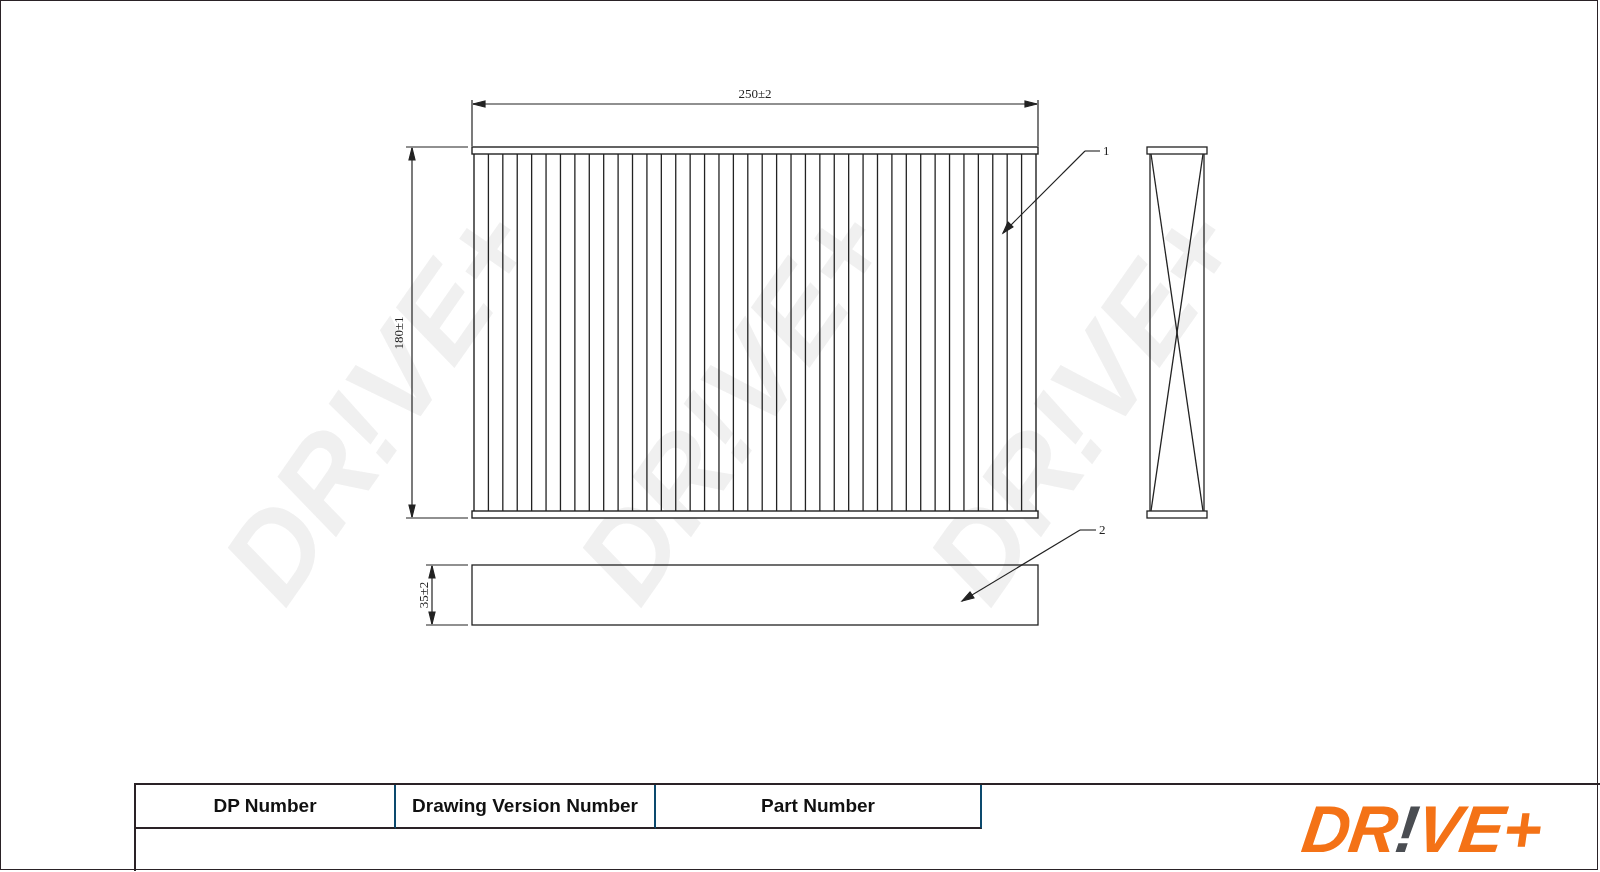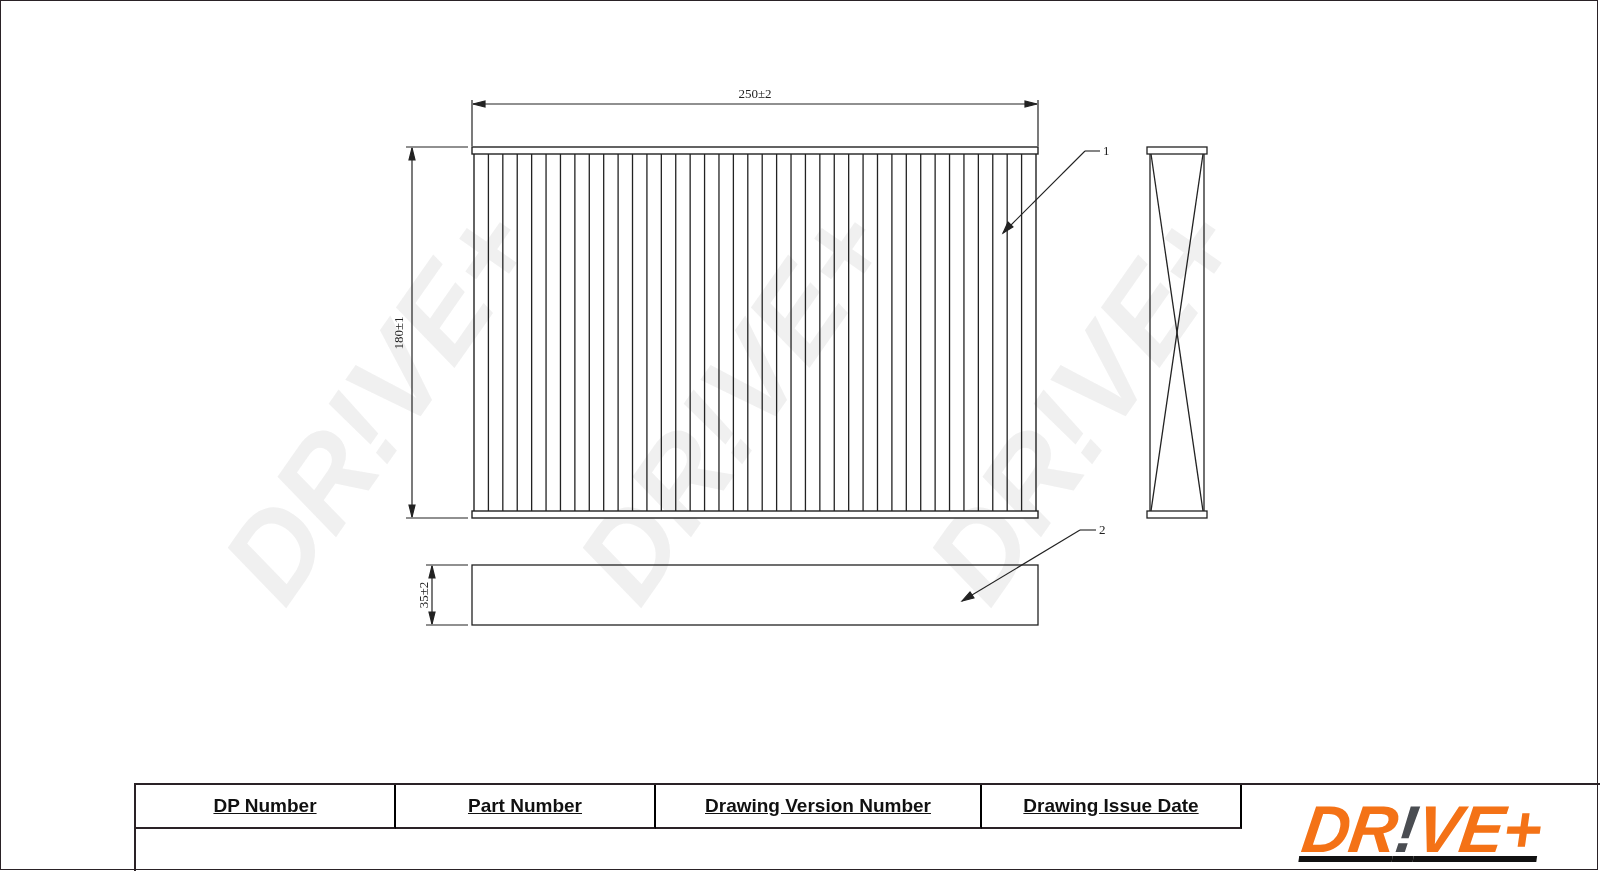--- a/index.html
+++ b/index.html
@@ -3,22 +3,22 @@
 <meta charset="utf-8">
 <style>
   html, body { margin: 0; padding: 0; background: #ffffff; }
   body { width: 1600px; height: 872px; position: relative; overflow: hidden; font-family: "Liberation Sans", sans-serif; }
   .sheet { position: absolute; left: 0; top: 0; width: 1598px; height: 870px; border: 1px solid #2a2226; box-sizing: border-box; }
   svg.drawing { position: absolute; left: 0; top: 0; width: 1600px; height: 872px; }
   .dim-text { font-family: "Liberation Serif", serif; font-size: 13px; fill: #222; }
   .callout-text { font-family: "Liberation Serif", serif; font-size: 13px; fill: #222; }
   .tb { position: absolute; left: 134px; top: 783px; height: 88px; display: grid;
         grid-template-columns: 260px 260px 326px 260px 361px; grid-template-rows: 44px 44px; border-top: 2px solid #2a2226; border-left: 2px solid #2a2226; box-sizing: border-box; }
-  .cell { border-right: 2px solid #000000; border-bottom: 2px solid #2a2226; display: flex; align-items: center; justify-content: center;
-          font-family: "Liberation Sans", sans-serif; font-weight: bold; font-size: 19px; color: #111; box-sizing: border-box; text-decoration: underline; }
+  .cell { border-right: 2px solid #0c4a6e; border-bottom: 2px solid #2a2226; display: flex; align-items: center; justify-content: center;
+          font-family: "Liberation Sans", sans-serif; font-weight: bold; font-size: 19px; color: #111; box-sizing: border-box; }
   .logo-cell { grid-column: 5; grid-row: 1 / span 2; border-bottom: none; }
   .logo { font-family: "Liberation Sans", sans-serif; font-weight: bold; font-style: italic; font-size: 66px; letter-spacing: -1px; color: #f47216; line-height: 1; transform: skewX(-8deg); display: flex; align-items: center; }
   .logo .bang { color: #4a4d52; }
 </style>
 </head>
 <body>
 
 <div class="sheet"></div>
 
 <svg class="drawing" viewBox="0 0 1600 872" xmlns="http://www.w3.org/2000/svg">
@@ -132,23 +132,22 @@
     <line x1="426" y1="625" x2="468" y2="625"></line>
     <line x1="432" y1="566" x2="432" y2="624"></line>
     <polygon points="432,566 429,578 435,578" fill="#222"></polygon>
     <polygon points="432,624 429,612 435,612" fill="#222"></polygon>
   </g>
   <text class="dim-text" transform="translate(428,595) rotate(-90)" text-anchor="middle" id="dim-d">35±2</text>
 </svg>
 
 <div class="tb">
   <div class="cell">DP Number</div>
+  <div class="cell">Drawing Version Number</div>
   <div class="cell">Part Number</div>
-  <div class="cell">Drawing Version Number</div>
-  <div class="cell">Drawing Issue Date</div>
   <div class="cell logo-cell">
     <div class="logo">
       <span>DR</span>
         <span class="bang">!</span>
         <span>VE+</span>
     </div>
   </div>
 </div>
 
 </body></html>

